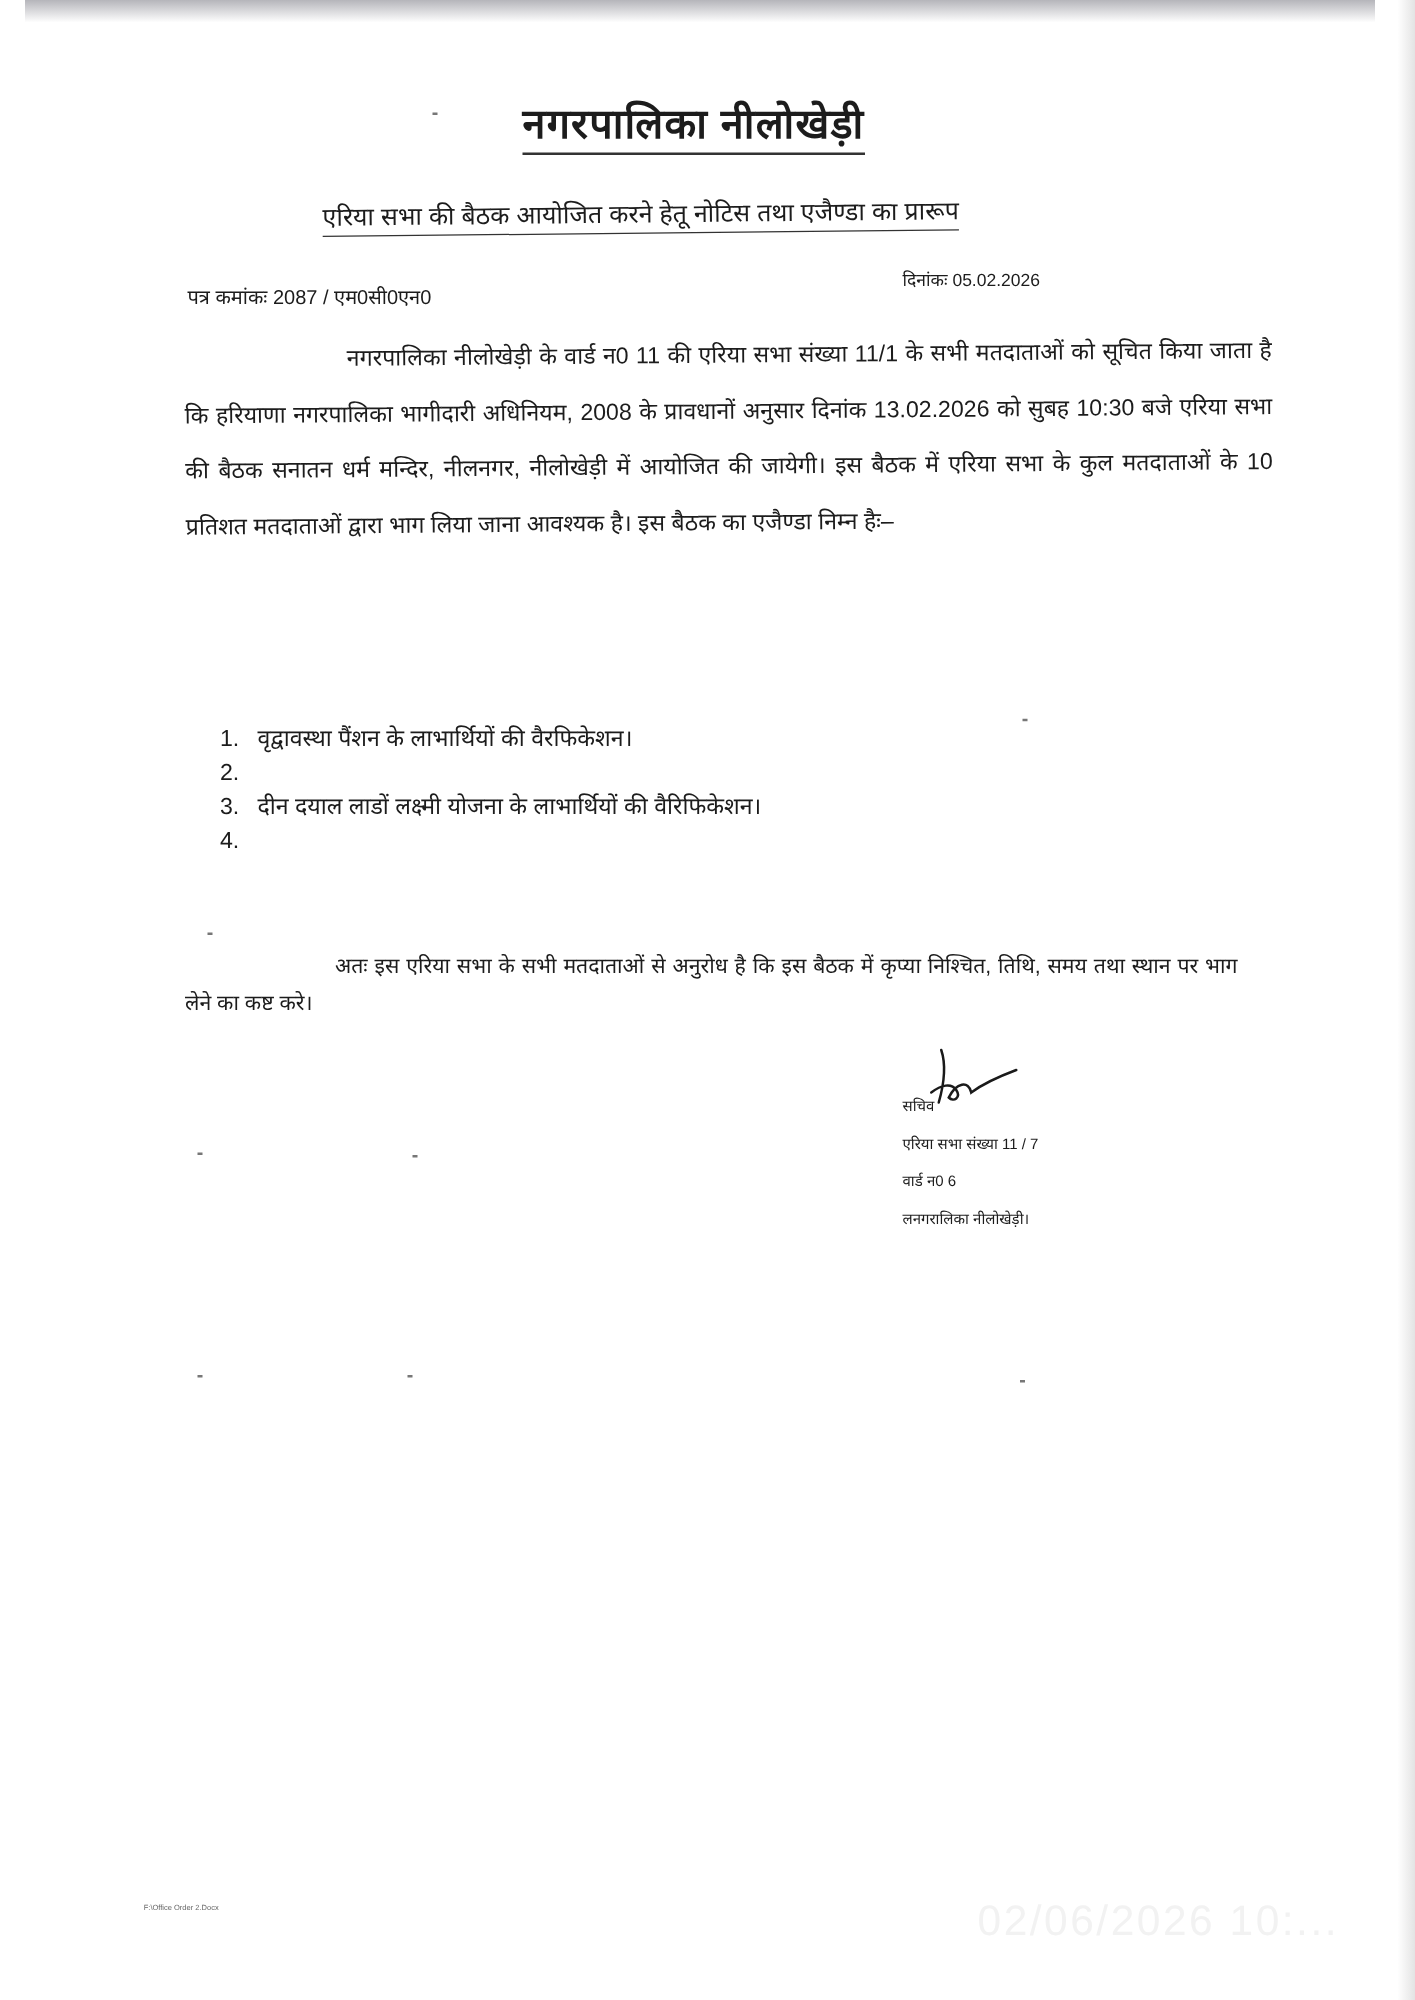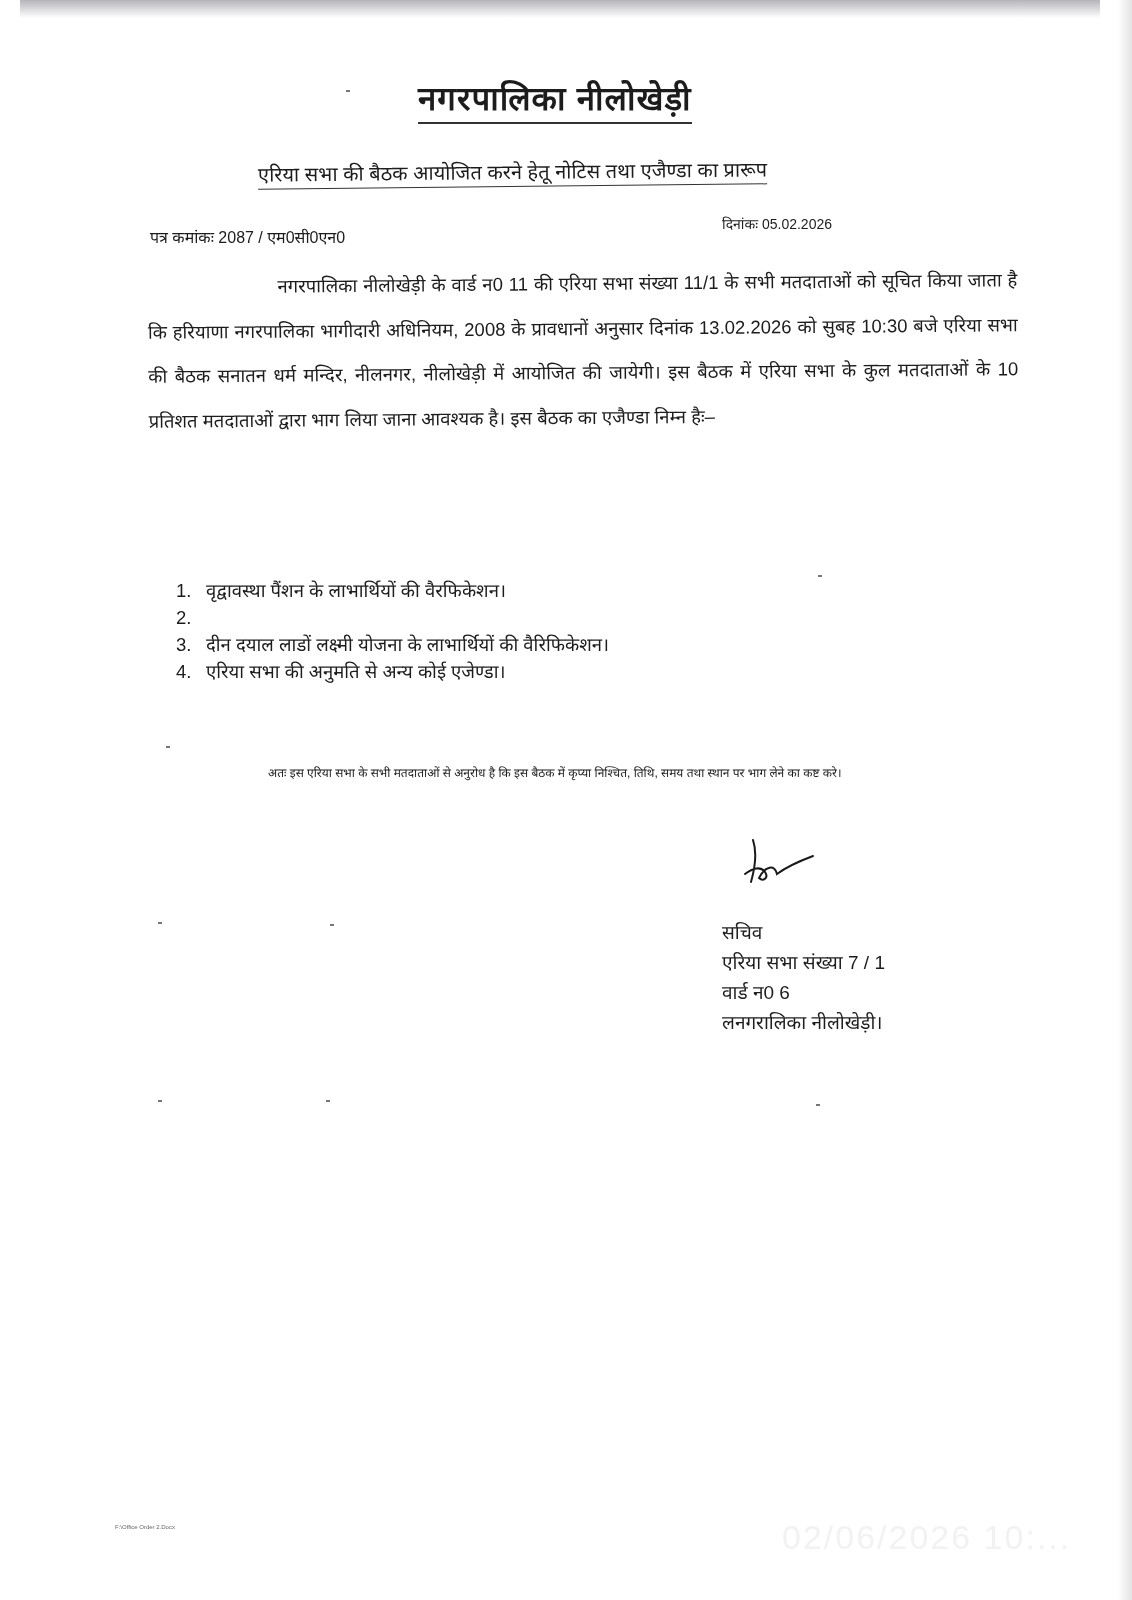--- a/index.html
+++ b/index.html
@@ -25,24 +25,24 @@
   .ref { left:150px; top:226px; font-size:16px; }
   .date { left:722px; top:214px; font-size:14px; }
   .para {
     left:148px; top:262px; width:870px; font-size:18.5px; line-height:44.5px;
     text-align:justify; text-indent:130px; transform:rotate(-0.5deg);
   }
   .agenda { left:176px; top:577px; font-size:18.5px; line-height:27px; margin:0; padding:0; list-style:none; }
   .agenda li { display:flex; }
   .agenda .num { width:30px; }
   .closing {
-    left:148px; top:758px; width:842px; font-size:12px; line-height:30px;
+    left:148px; top:758px; width:842px; font-size:17px; line-height:30px;
     text-indent:120px; text-align:justify;
   }
-  .sig { left:722px; top:870px; font-size:19px; line-height:30px;margin-top:48px; }
+  .sig { left:722px; top:870px; font-size:12px; line-height:30px; }
   .signature { left:735px; top:838px; width:90px; height:50px; }
   .footer { left:115px; top:1524px; font-size:6px; color:#666; }
   .stamp { left:782px; top:1518px; font-size:34px; color:#f2f2f2; letter-spacing:2px; }
   .speck { position:absolute; width:4px; height:2px; background:#777; }
 </style>
 </head>
 <body>
 
 <div class="topshade"></div>
 <div class="rightedge"></div>
@@ -62,33 +62,32 @@
   </li>
   <li>
     <span class="num">2.</span>
   </li>
   <li>
     <span class="num">3.</span>
     <span>दीन दयाल लाडों लक्ष्मी योजना के लाभार्थियों की वैरिफिकेशन।</span>
   </li>
   <li>
     <span class="num">4.</span>
-    <span>एरिया सभा की अनुमति से अन्य कोई एजेण्डा।</span>
   </li>
 </ul>
 
 <div class="abs closing">अतः इस एरिया सभा के सभी मतदाताओं से अनुरोध है कि इस बैठक में कृप्या निश्चित, तिथि, समय तथा स्थान पर भाग लेने का कष्ट करे।</div>
 
 <svg class="abs signature" viewBox="0 0 90 50">
   <path d="M18 2 C22 14, 20 30, 16 44 M10 36 C18 30, 26 28, 30 34 C34 40, 28 44, 24 40 C30 28, 40 26, 42 36 C50 30, 62 24, 78 18" fill="none" stroke="#1a1a1a" stroke-width="2" stroke-linecap="round"></path>
 </svg>
 
 <div class="abs sig">
   <div>सचिव</div>
-  <div>एरिया सभा संख्या 7 / 1</div>
+  <div>एरिया सभा संख्या 11 / 7</div>
   <div>वार्ड न0 6</div>
   <div>लनगरालिका नीलोखेड़ी।</div>
 </div>
 
 <div class="speck" style="left:346px;top:90px;"></div>
 <div class="speck" style="left:818px;top:575px;"></div>
 <div class="speck" style="left:166px;top:746px;"></div>
 <div class="speck" style="left:158px;top:922px;"></div>
 <div class="speck" style="left:330px;top:924px;"></div>
 <div class="speck" style="left:158px;top:1100px;"></div>

